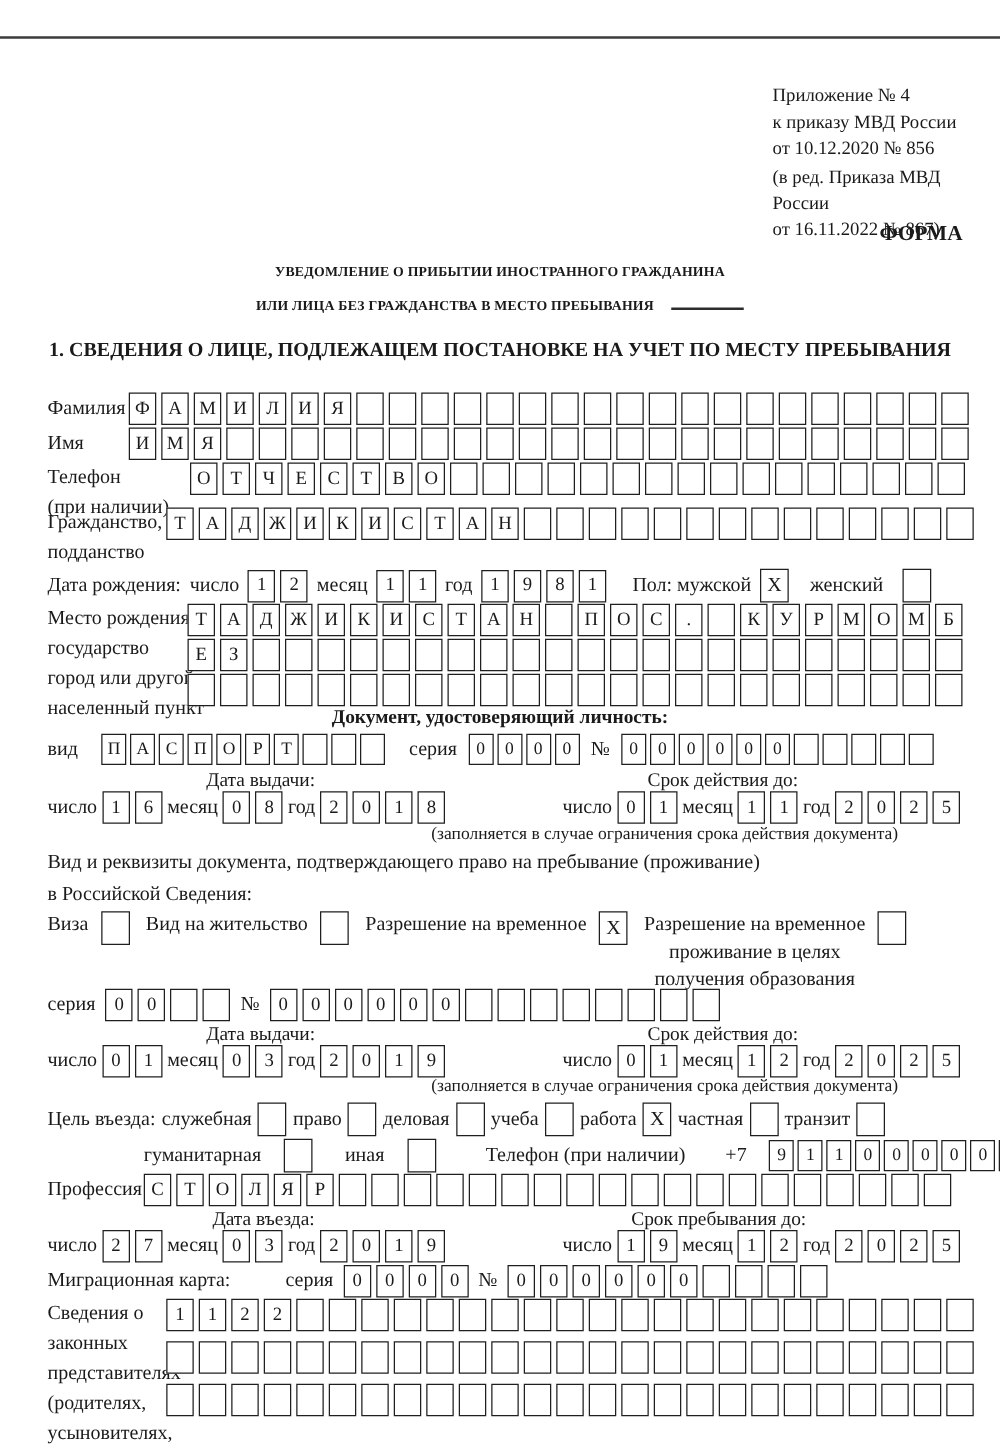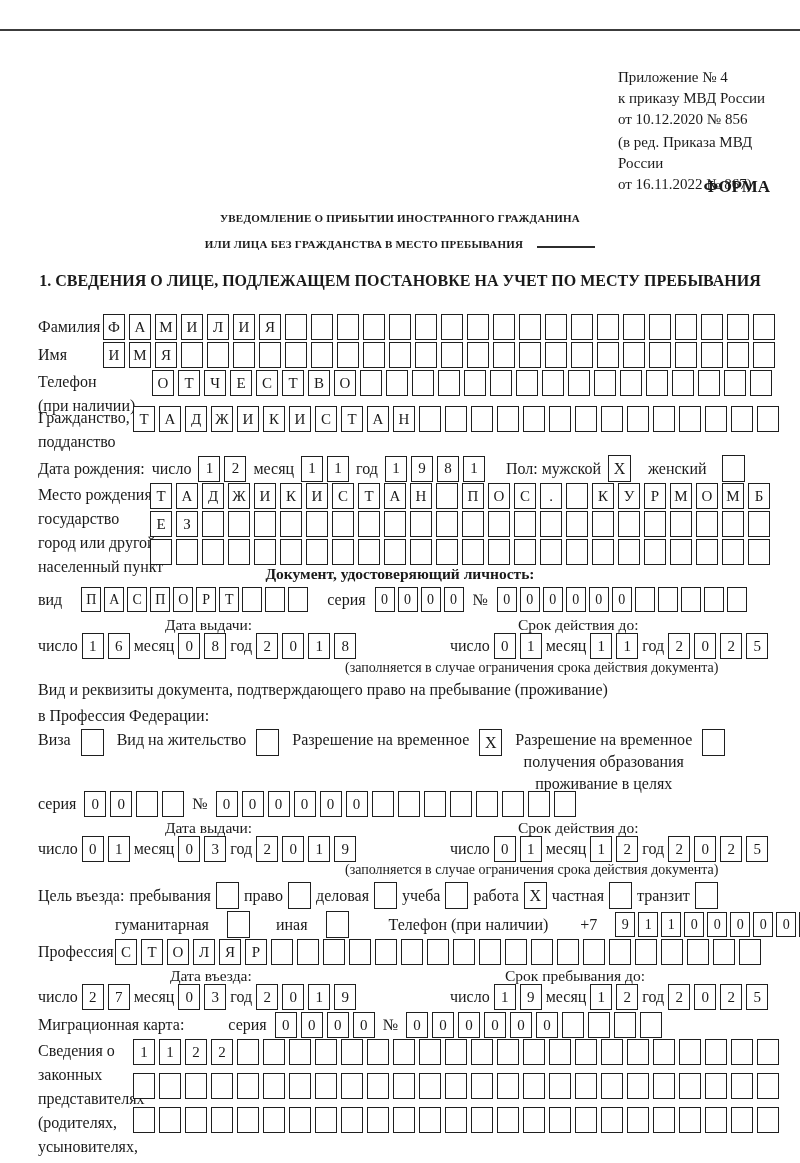--- a/index.html
+++ b/index.html
@@ -393,42 +393,42 @@
     <span class="boxes">
         <span class="box">2</span>
         <span class="box">0</span>
         <span class="box">2</span>
         <span class="box">5</span>
       </span>
   </div>
   <div class="abs small-note" style="left:345px; top:629px;">(заполняется в случае ограничения срока действия документа)</div>
 
   <div class="abs lbl" style="left:38px; top:650px;">Вид и реквизиты документа, подтверждающего право на пребывание (проживание)</div>
-  <div class="abs lbl" style="left:38px; top:676px;">в Профессия Федерации:</div>
+  <div class="abs lbl" style="left:38px; top:676px;">в Российской Сведения:</div>
 
   <div class="row start" style="left:38px; top:698px; gap:13px;">
     <span class="cbitem">
       <span class="lines">Виза</span>
       <span class="cb"></span>
     </span>
     <span class="cbitem">
       <span class="lines">Вид на жительство</span>
       <span class="cb"></span>
     </span>
     <span class="cbitem">
       <span class="lines">
         <div>Разрешение на временное</div>
       </span>
       <span class="cb">X</span>
     </span>
     <span class="cbitem">
       <span class="lines">
         <div>Разрешение на временное</div>
+        <div>проживание в целях</div>
         <div>получения образования</div>
-        <div>проживание в целях</div>
       </span>
       <span class="cb"></span>
     </span>
   </div>
 
   <div class="row" style="left:38px; top:760px; gap:8px;">
     <span class="lbl">серия</span>
     <span class="boxes">
         <span class="box">0</span>
         <span class="box">0</span>
@@ -492,21 +492,21 @@
         <span class="box">2</span>
         <span class="box">0</span>
         <span class="box">2</span>
         <span class="box">5</span>
       </span>
   </div>
   <div class="abs small-note" style="left:345px; top:831px;">(заполняется в случае ограничения срока действия документа)</div>
 
   <div class="row" style="left:38px; top:851px; gap:5px;">
     <span class="lbl">Цель въезда:</span>
-    <span class="lbl">пребывания</span>
+    <span class="lbl">служебная</span>
     <span class="cb"></span>
     <span class="lbl">право</span>
     <span class="cb"></span>
     <span class="lbl">деловая</span>
     <span class="cb"></span>
     <span class="lbl">учеба</span>
     <span class="cb"></span>
     <span class="lbl">работа</span>
     <span class="cb">X</span>
     <span class="lbl">частная</span>

